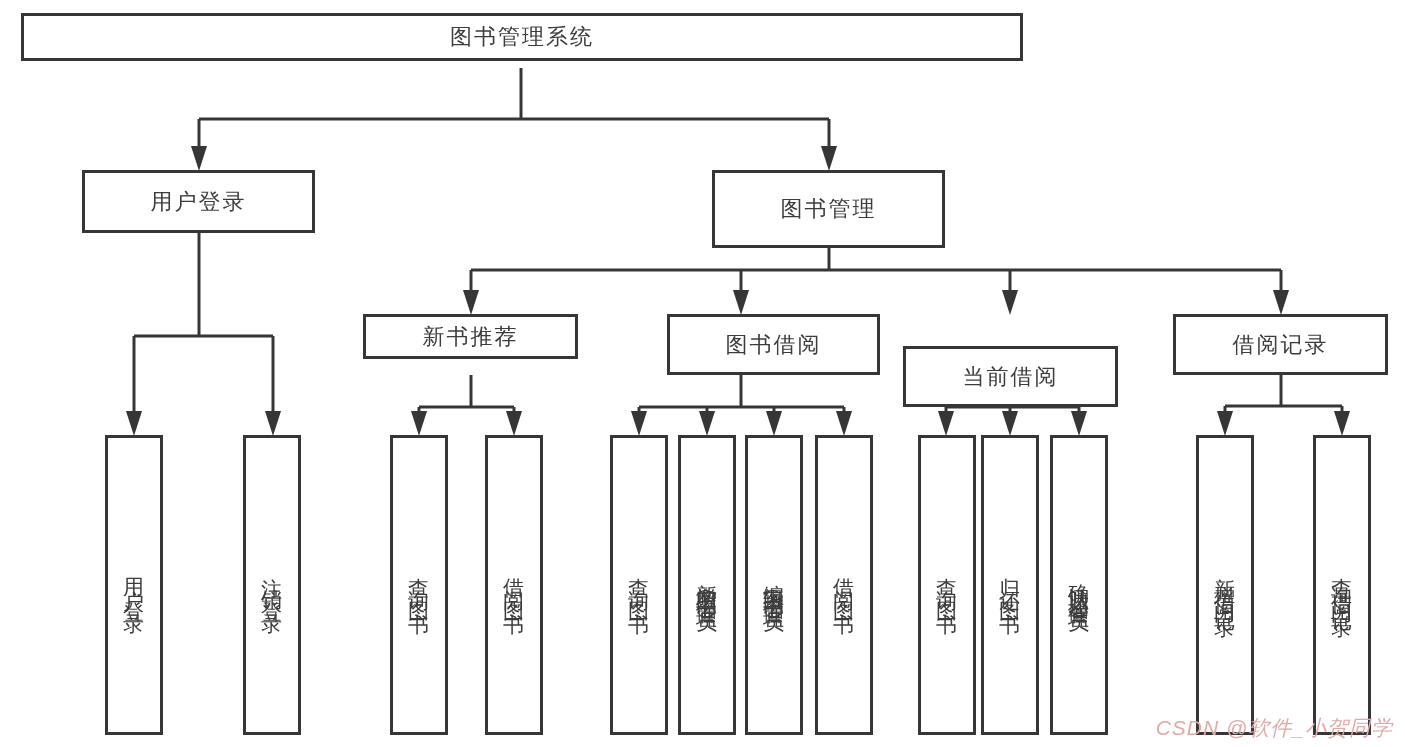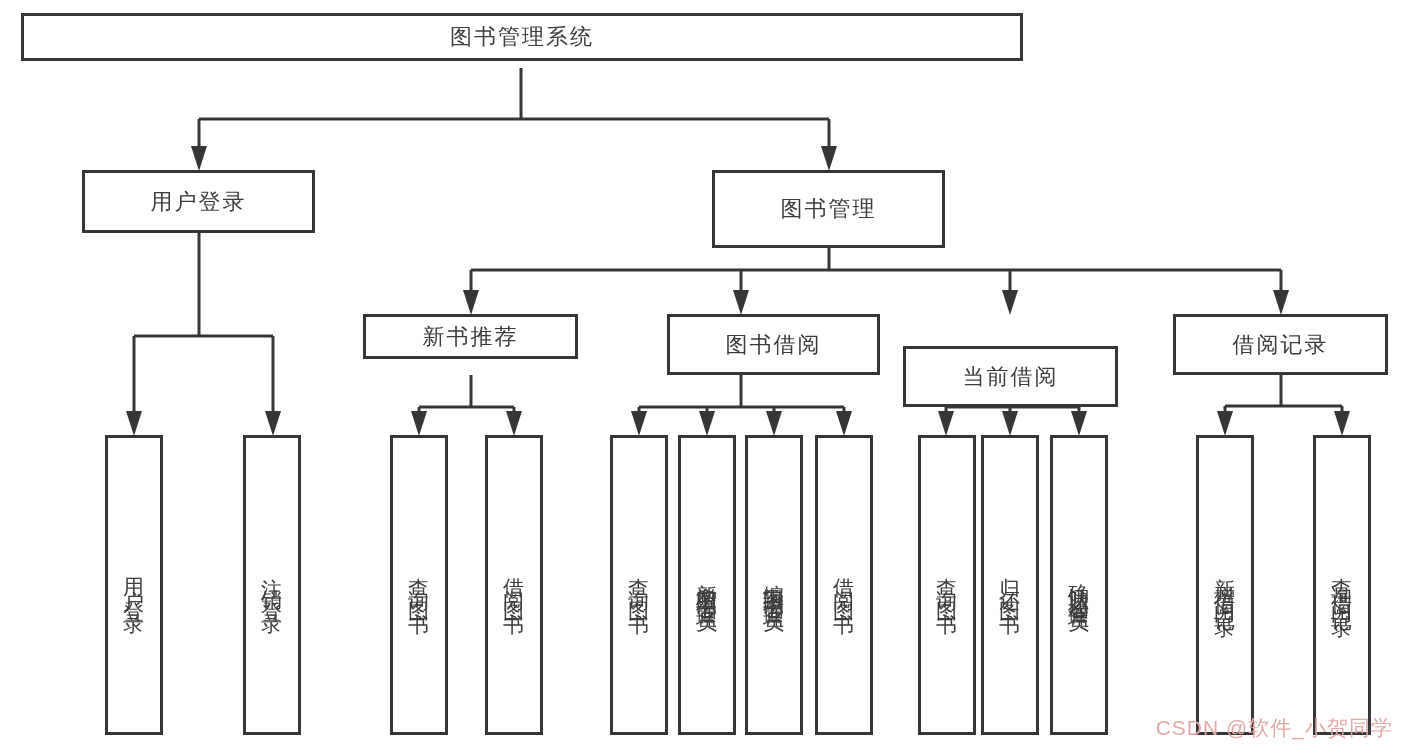--- a/index.html
+++ b/index.html
@@ -30,20 +30,21 @@
     writing-mode:vertical-rl; text-orientation:mixed;
     font-size:21px; letter-spacing:12px; line-height:1;
     white-space:nowrap;
   }
   .leaf.mid  span { letter-spacing:8px; }
   .leaf.long span { letter-spacing:4px; }
   .wm {
     position:absolute; right:12px; bottom:5px; z-index:3;
     font-size:21px; letter-spacing:1px;
     color:var(--watermark,#e2a9a6);
+    font-style:italic;
   }
 </style>
 </head>
 <body>
 
 <svg class="connectors" width="1405" height="747" viewBox="0 0 1405 747">
   <g>
 
     <path class="cl" d="M521 68 V119"></path>
     <path class="cl" d="M199 119 H829"></path>

